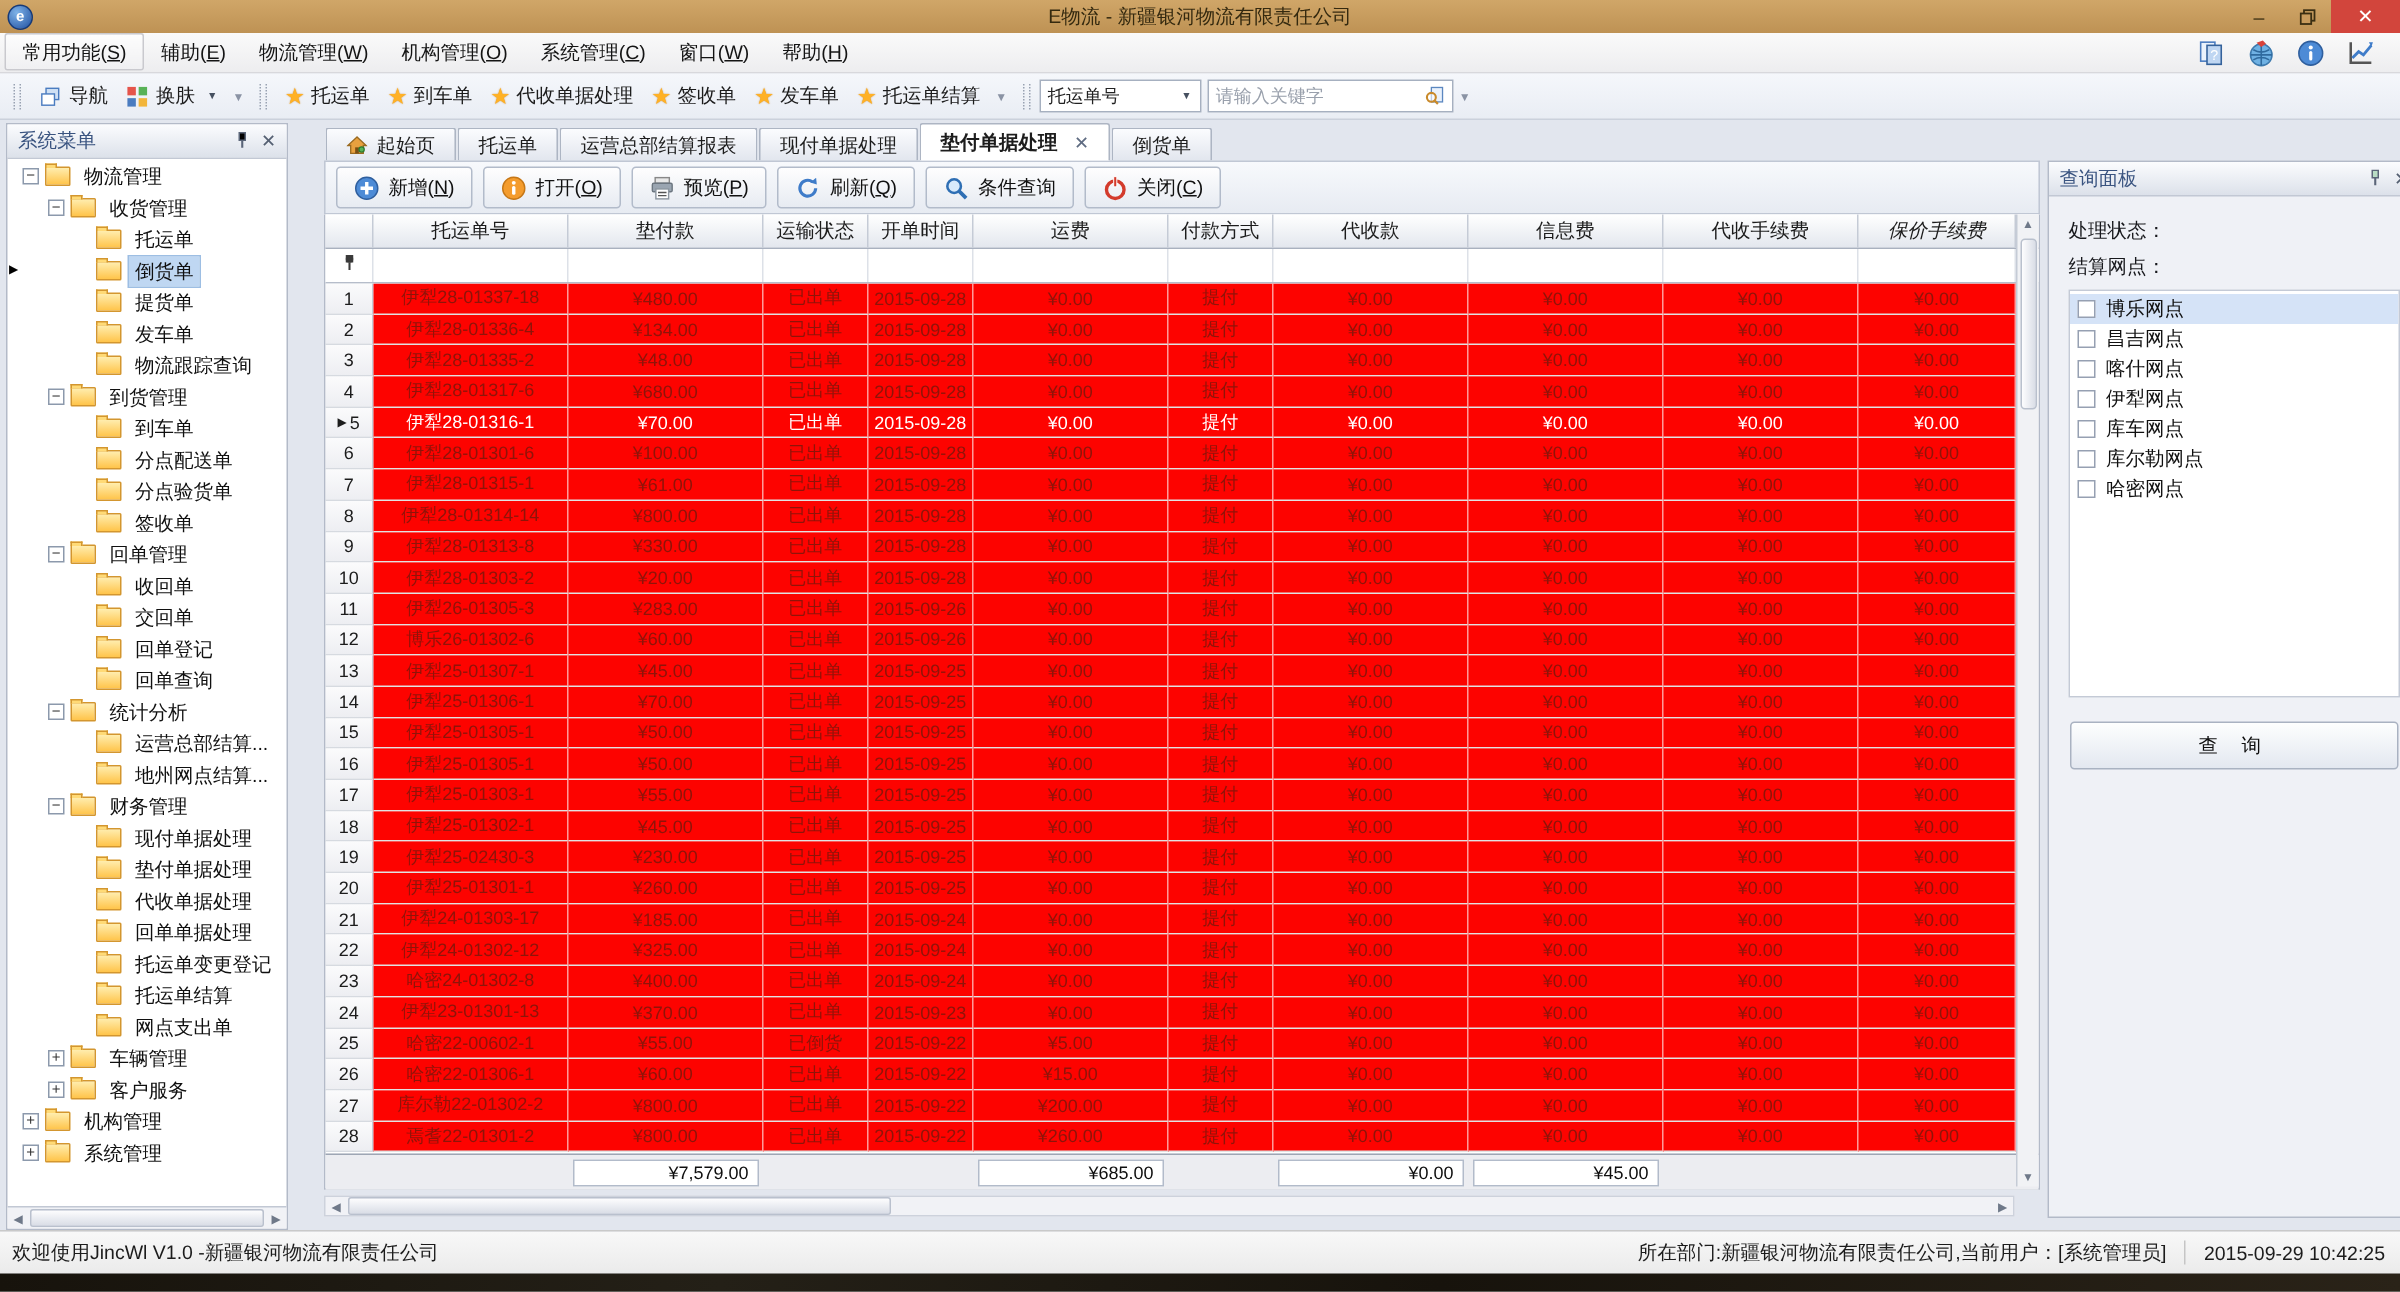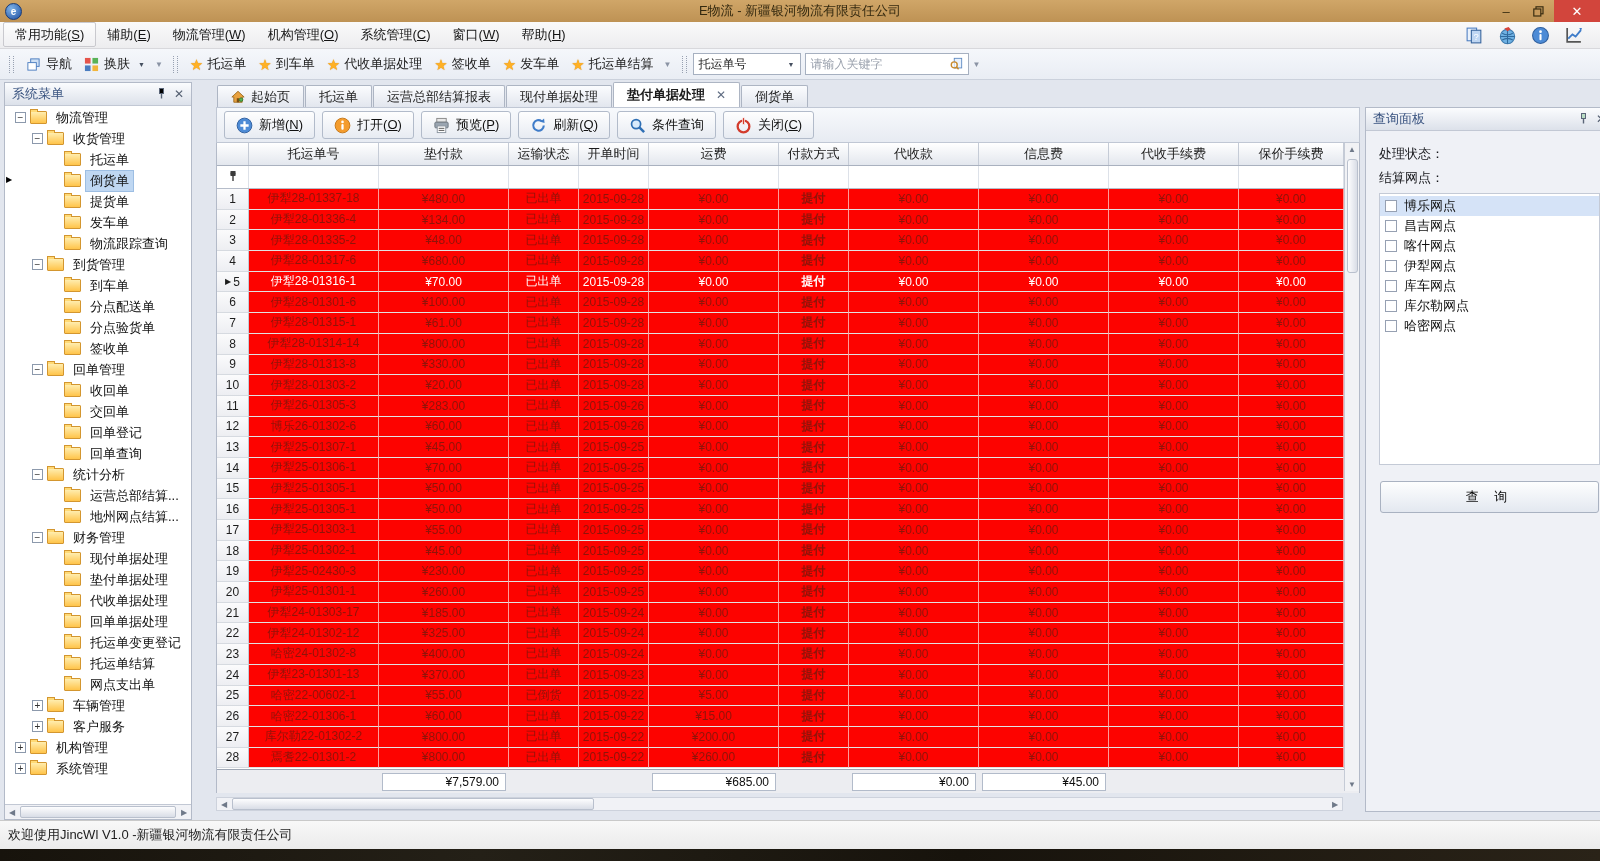--- a/index.html
+++ b/index.html
@@ -85,21 +85,21 @@
   .gh-row{display:flex;height:23px;background:linear-gradient(#FFFFFF,#E3E7EE);border-bottom:1px solid #A9B1BF;box-sizing:border-box;}
   .gh-cell{display:flex;align-items:center;justify-content:center;border-right:1px solid #C5CBD6;font-size:13px;color:#1c1c1c;box-sizing:border-box;flex:none;}
   .filter-row{display:flex;height:23px;background:#fff;border-bottom:1px solid #B6BDCA;box-sizing:border-box;}
   .f-cell{border-right:1px solid #DDE1E8;box-sizing:border-box;flex:none;display:flex;align-items:center;justify-content:center;}
   .f-cell svg{width:10px;height:12px;}
   .g-rows{height:580px;overflow:hidden;}
   .g-row{display:flex;height:20.7px;box-sizing:border-box;}
   .num-cell{width:32px;flex:none;background:linear-gradient(#FBFBFC,#EDEEF2);border-right:1px solid #C5CBD6;border-bottom:1px solid #D6DAE0;display:flex;align-items:center;justify-content:center;font-size:12px;color:#1c1c1c;box-sizing:border-box;gap:2px;}
   .num-cell .cur{font-size:8px;}
   .g-cell{display:flex;align-items:center;justify-content:center;background:#FD0300;border-right:1px solid rgba(255,235,235,.65);border-bottom:1px solid #E2E2E2;font-size:12px;color:#8E1409;box-sizing:border-box;flex:none;overflow:hidden;}
-  .g-cell.pay{font-weight:bold;}
+  .g-cell.pay{font-weight:normal;}
   .g-row.selected .g-cell{color:#FFFFFF;}
   .summary-row{display:flex;height:24px;background:#ECEDF1;border-top:1px solid #9EA6B4;align-items:center;box-sizing:border-box;}
   .sum-cell{flex:none;height:100%;display:flex;align-items:center;box-sizing:border-box;}
   .sum-box{flex:1;margin:2px 3px;height:18px;background:#fff;border:1px solid #B2BBCA;display:flex;align-items:center;justify-content:flex-end;padding-right:6px;font-size:12px;color:#0e0e0e;box-sizing:border-box;}
 
   .v-scroll{position:absolute;top:0;right:0;width:15px;height:648px;background:#F1F2F5;border-left:1px solid #C5CBD6;box-sizing:border-box;font-size:8px;color:#6F7989;}
   .v-scroll .vs-up{position:absolute;top:2px;left:0;right:0;text-align:center;}
   .v-scroll .vs-thumb{position:absolute;top:16px;left:2px;width:9px;height:112px;background:linear-gradient(90deg,#FDFDFE,#D9DDE6);border:1px solid #B9C0CD;border-radius:3px;}
   .v-scroll .vs-down{position:absolute;bottom:2px;left:0;right:0;text-align:center;}
 
@@ -527,21 +527,21 @@
             <div class="gh-cell" style="width: 32px;"></div>
             <div class="gh-cell" style="width: 130px;">托运单号</div>
             <div class="gh-cell" style="width: 130px;">垫付款</div>
             <div class="gh-cell" style="width: 70px;">运输状态</div>
             <div class="gh-cell" style="width: 70px;">开单时间</div>
             <div class="gh-cell" style="width: 130px;">运费</div>
             <div class="gh-cell" style="width: 70px;">付款方式</div>
             <div class="gh-cell" style="width: 130px;">代收款</div>
             <div class="gh-cell" style="width: 130px;">信息费</div>
             <div class="gh-cell" style="width: 130px;">代收手续费</div>
-            <div class="gh-cell" style="width: 105px;">保价手续费</div>
+            <div class="gh-cell" style="width: 105px; font-style: italic;">保价手续费</div>
           </div>
         <div class="filter-row" id="grid-filter">
             <div class="f-cell" style="width: 32px;">
               <span><svg viewBox="0 0 10 13">
                   <circle cx="5" cy="4" r="2.7" fill="#3A3A3A"></circle>
                   <rect x="2.8" y="1.6" width="4.4" height="4.4" fill="none" stroke="#3A3A3A"></rect>
                   <line x1="5" y1="6.6" x2="5" y2="12" stroke="#3A3A3A" stroke-width="1.5"></line>
                 </svg></span>
             </div>
             <div class="f-cell" style="width: 130px;"></div>
@@ -1058,15 +1058,20 @@
               <span>哈密网点</span>
             </div>
           </div>
         <div class="query-btn">查 询</div>
       </div>
     </div>
   </div>
 
   <div class="statusbar">
     <span>欢迎使用JincWl V1.0 -新疆银河物流有限责任公司</span>
+    <span class="sb-right">
+      <span>所在部门:新疆银河物流有限责任公司,当前用户：[系统管理员]</span>
+      <span class="sb-sep"></span>
+      <span>2015-09-29 10:42:25</span>
+    </span>
   </div>
   <div class="bottom-strip"></div>
 </div>
 
 </body></html>

